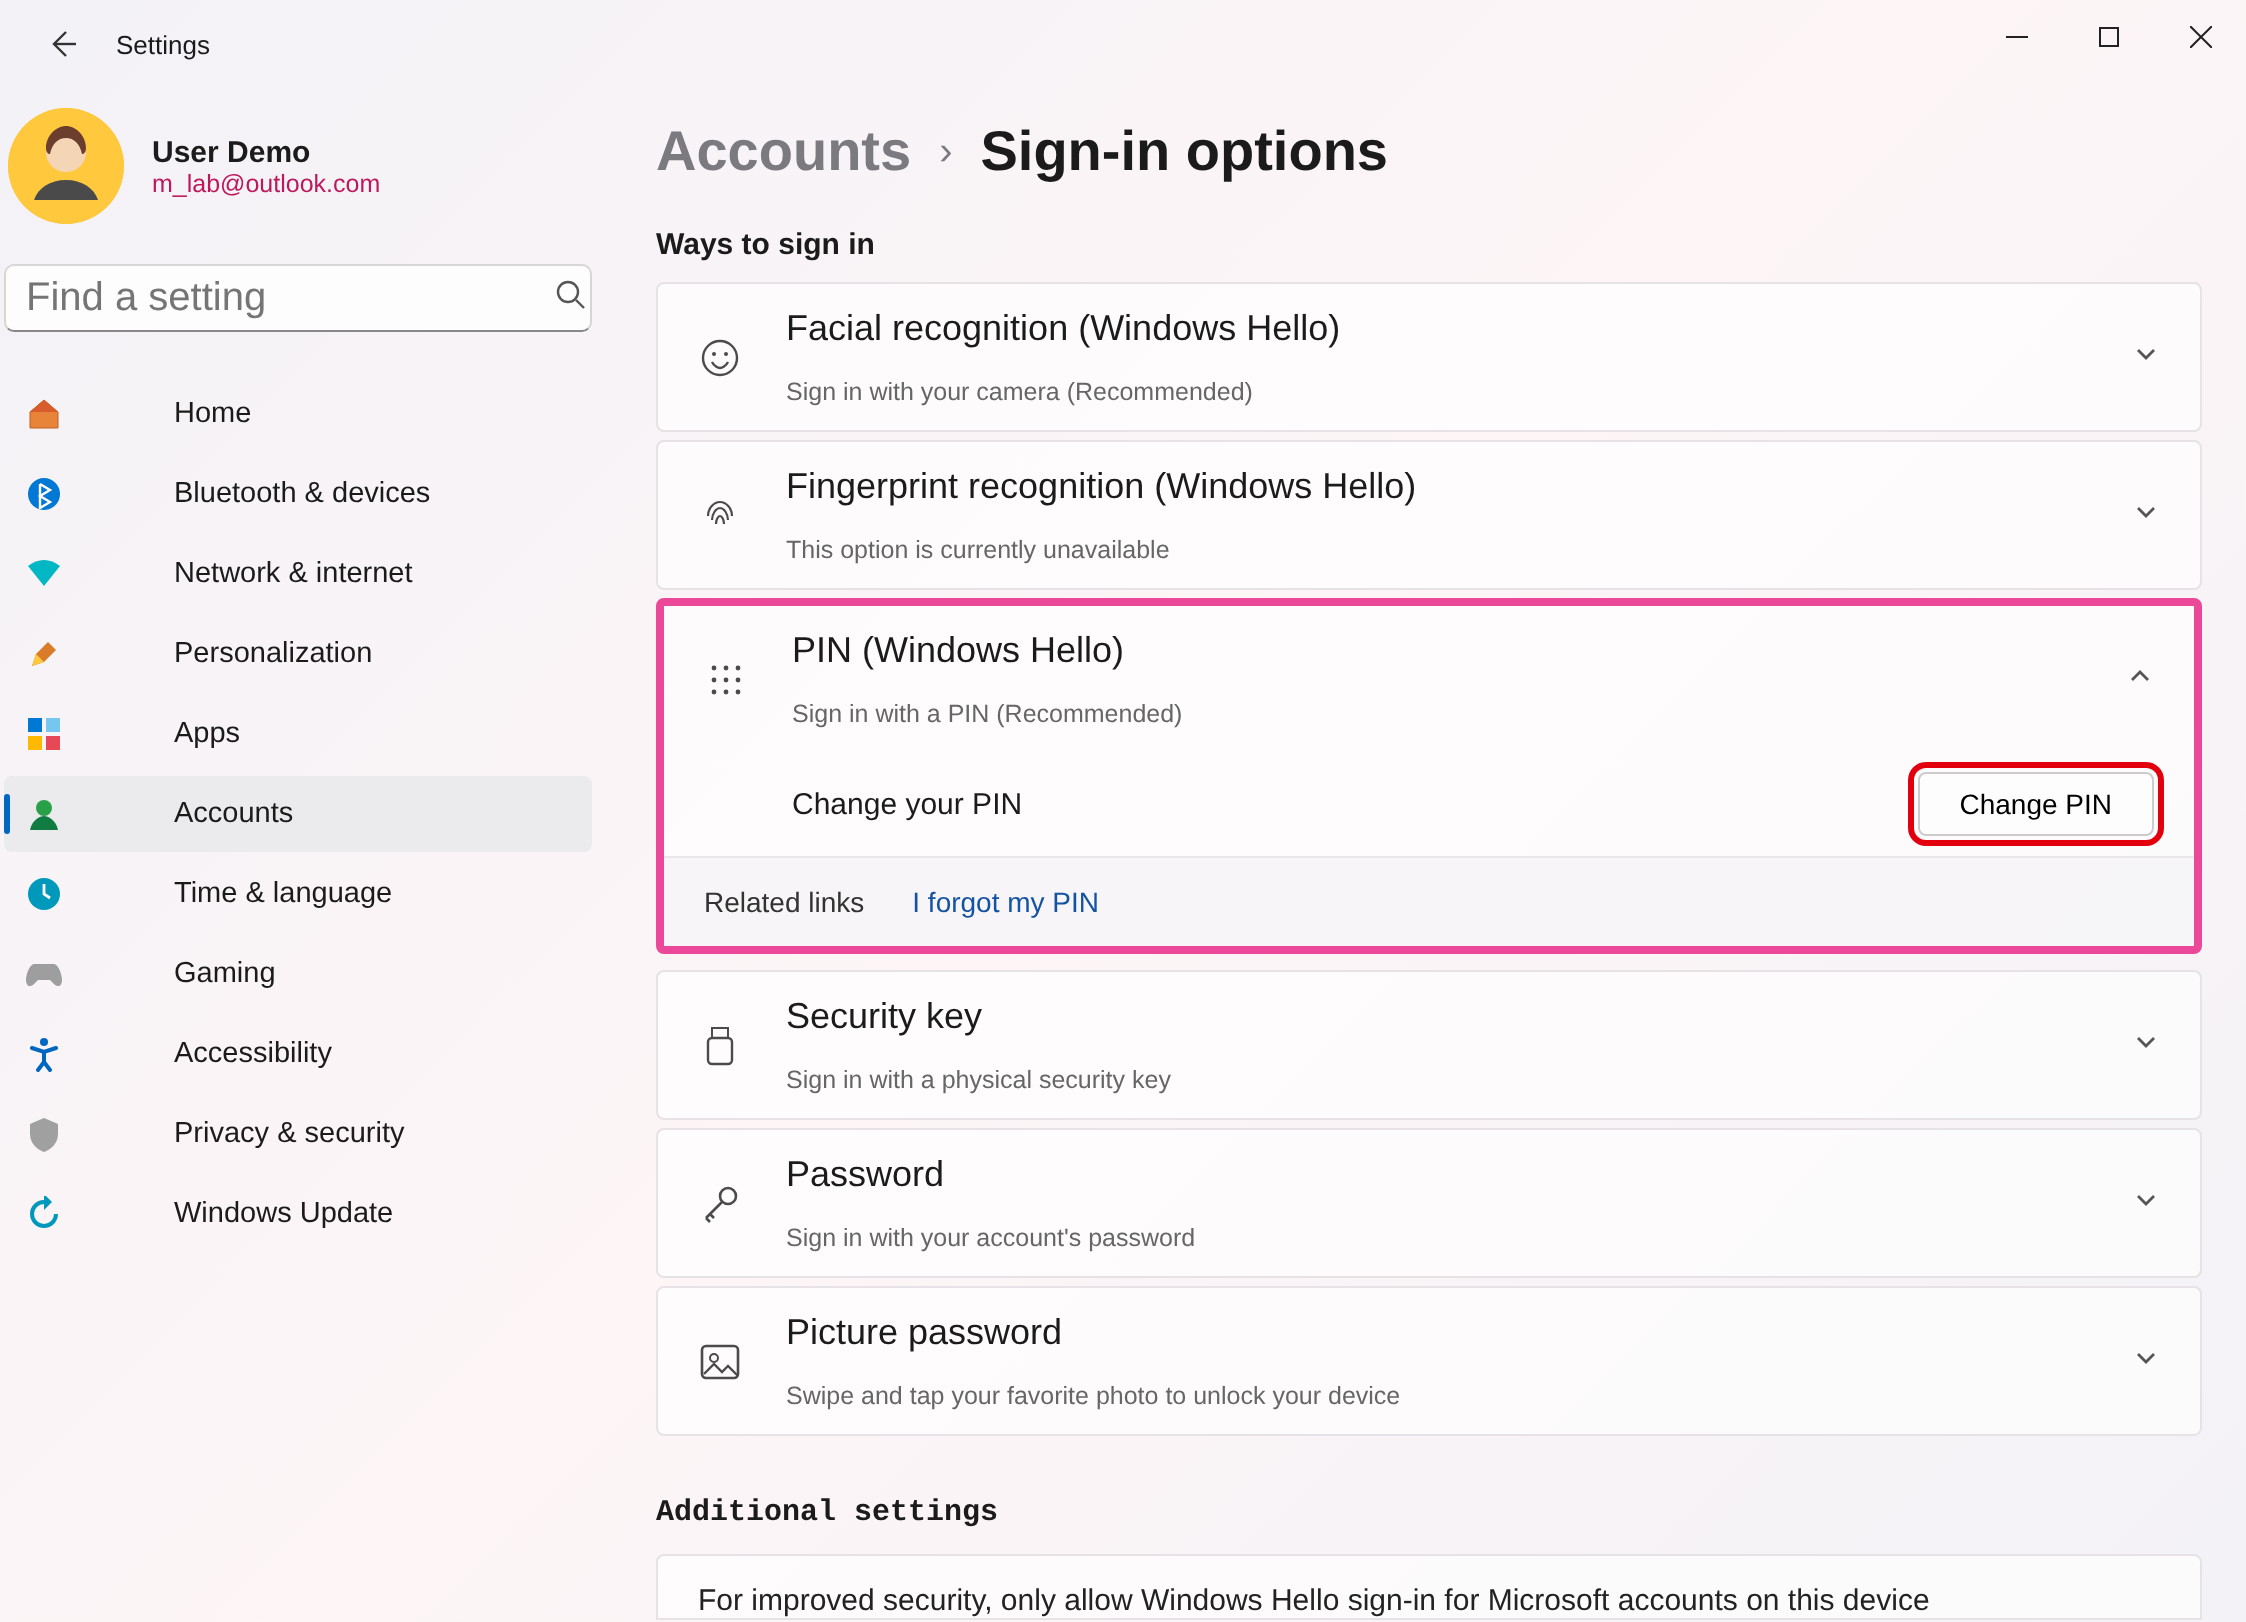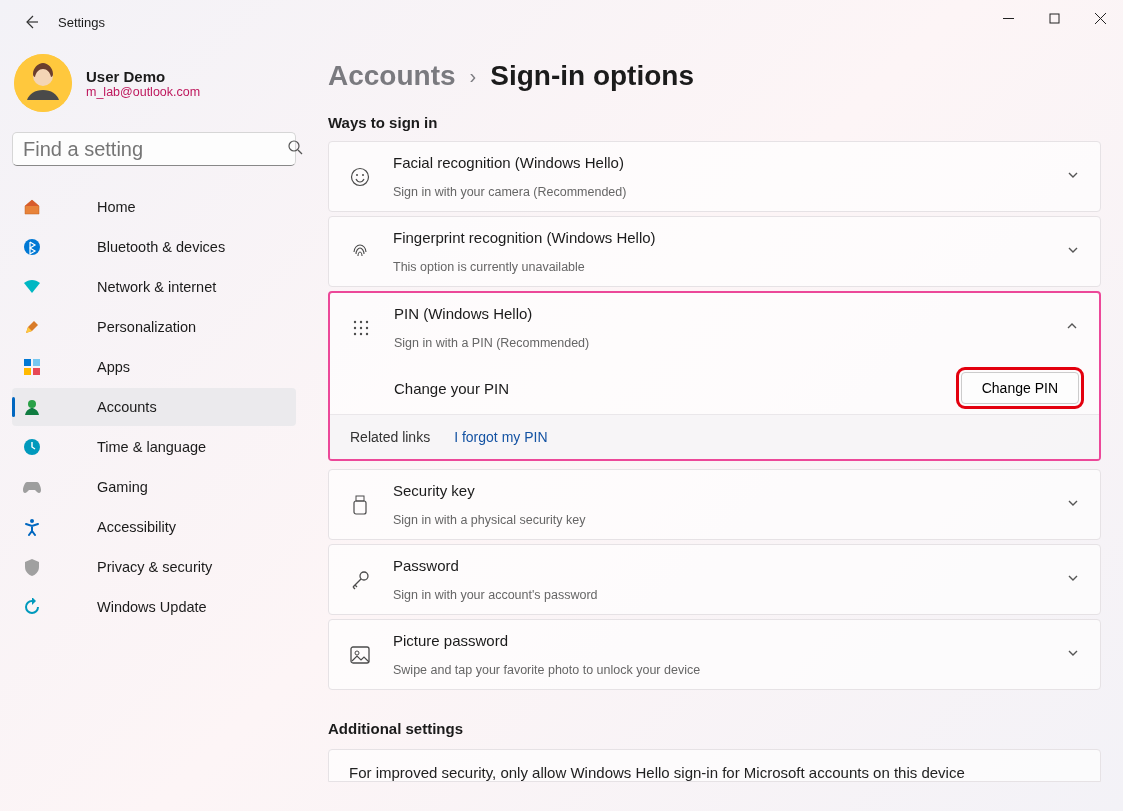--- a/index.html
+++ b/index.html
@@ -41,21 +41,21 @@
     align-items: center;
     justify-content: center;
   }
 
   .content {
     display: flex;
     height: calc(100% - 44px);
   }
   .sidebar {
     width: 310px;
-    padding: 10px 14px 10px 12px;
+    padding: 10px 14px 10px 2px;
     flex-shrink: 0;
   }
   .profile {
     display: flex;
     align-items: center;
     margin-bottom: 20px;
     padding-left: 2px;
   }
   .avatar {
     width: 58px; height: 58px;
@@ -148,28 +148,28 @@
     padding: 12px 20px;
     cursor: pointer;
   }
   .row .row-icon {
     width: 22px; height: 22px;
     margin-right: 22px;
     display: flex; align-items:center; justify-content:center;
     color: #4b4b4b;
   }
   .row .row-text { flex: 1; }
-  .row .row-title { font-size: 15px; }
+  .row .row-title { font-size: 18px; }
   .row .row-sub { font-size: 12.5px; color: #666; margin-top: 14px; }
   .row .chev {
     color: #555;
   }
   .pin-expanded {
     background: rgba(255,255,255,0.65);
-    border: 2px solid #ec4899;
+    border: 4px solid #ec4899;
     border-radius: 4px;
     margin-bottom: 4px;
   }
   .subrow {
     display: flex;
     align-items: center;
     padding: 10px 20px 10px 64px;
     min-height: 52px;
   }
   .subrow .label { flex:1; font-size: 15px; }
@@ -192,20 +192,21 @@
     align-items: center;
     gap: 24px;
     font-size: 14px;
     border-top: 1px solid #eae7ea;
   }
   .related .lbl { color: #333; }
   .related .link { color: #1453a3; cursor: pointer; }
   .add-settings {
     font-size: 15px; font-weight: 600;
     margin: 30px 0 12px 0;
+    font-family: Liberation Mono, monospace;
   }
   .truncated {
     background: rgba(255,255,255,0.65);
     border: 1px solid #e6e2e5;
     border-radius: 4px 4px 0 0;
     padding: 14px 20px 0 20px;
     font-size: 15px;
     color: #222;
   }
 </style>

